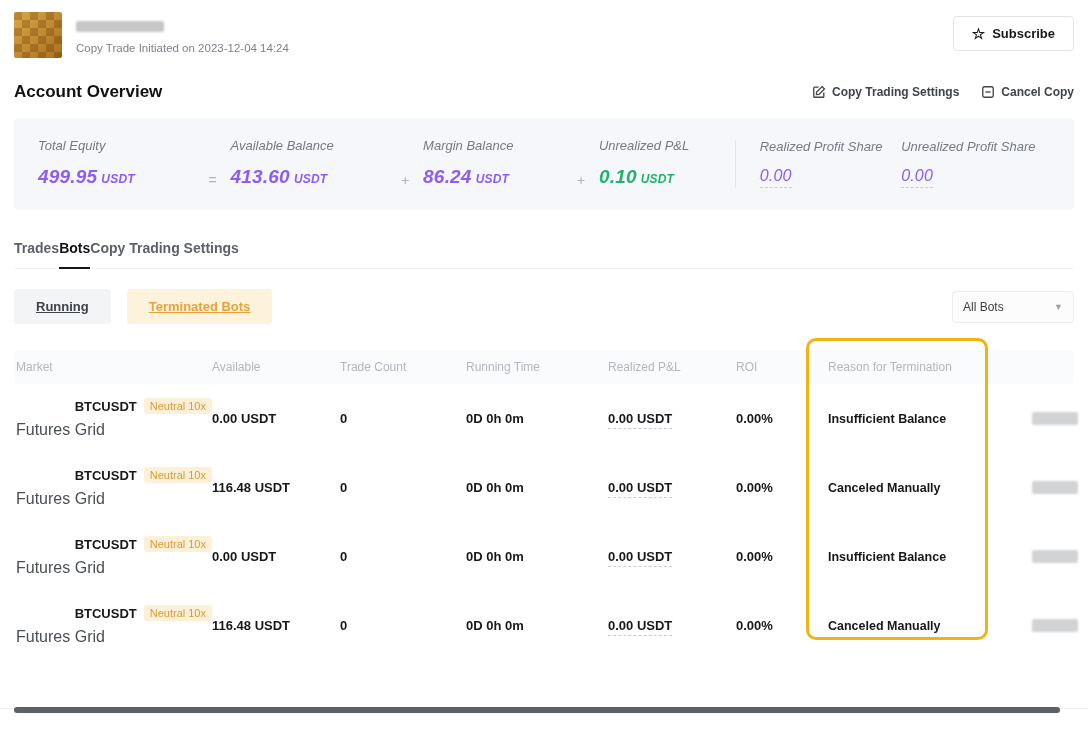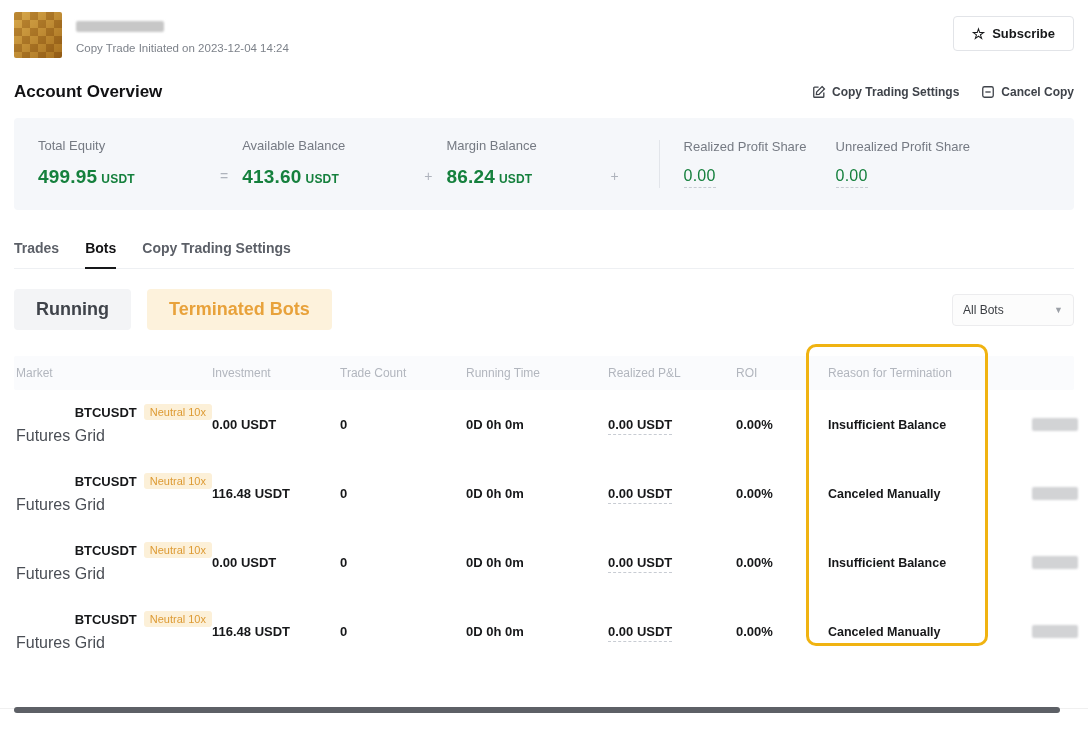--- a/index.html
+++ b/index.html
@@ -22,41 +22,41 @@
   .subscribe .star { font-size:15px; color:#17181a; line-height:1; }
 
   
   .ov-head { display:flex; justify-content:space-between; align-items:center; margin-top:24px; }
   .ov-title { font-size:17px; font-weight:bold; color:#121214; }
   .ov-actions { display:flex; gap:22px; align-items:center; }
   .ov-link { display:flex; align-items:center; gap:6px; font-size:12px; font-weight:bold; color:#3f434a; cursor:pointer; }
   .ov-link svg { display:block; }
 
   .stats { margin-top:16px; background:#f5f7fa; border-radius:4px; padding:20px 24px 22px 24px;
-    display:flex; align-items:center; }
+    display:flex; align-items:flex-end;font-style:italic; }
   .stat { display:flex; flex-direction:column; gap:13px; }
   .stat .lbl { font-size:13px; color:#757a83; }
-  .stat .val { font-size:19px; font-weight:bold; color:#15803d; letter-spacing:.2px; }
+  .stat .val { font-size:19px; font-weight:bold; color:#8b5cf6; letter-spacing:.2px; }
   .stat .val .unit { font-size:12px; margin-left:4px; }
   .stat.green .val, .stat.green .unit { color:#20b26c; }
   .stat.small .val { font-size:16px; font-weight:normal; border-bottom:1px dashed #c8ccd3; align-self:flex-start; padding-bottom:2px; }
   .op { font-size:14px; color:#aeb3bc; margin:26px 14px 0 14px; }
   .vdiv { width:1px; height:48px; background:#e2e5ea; margin:2px 24px 0 26px; }
   .w-te{width:168px}.w-ab{width:168px}.w-mb{width:150px}.w-up{width:118px}.w-rp{width:152px}.w-us{width:160px}
 
   
-  .tabs { display:flex; gap:26px; margin-top:30px; border-bottom:1px solid #eef0f3; }
+  .tabs { display:flex; margin-top:30px; border-bottom:1px solid #eef0f3; }
   .tab { font-size:14px; color:#5b5f67; font-weight:bold; padding-bottom:11px; cursor:pointer; border-bottom:2px solid transparent; margin-bottom:-1px; }
   .tab.active { color:#121214; border-bottom-color:#17181a; }
 
   
   .filters { display:flex; justify-content:space-between; align-items:center; margin-top:20px; }
   .filters-left { display:flex; gap:16px; }
-  .chip { border:none; border-radius:4px; padding:10px 22px; font-size:18px; font-weight:bold; cursor:pointer;
-    font-family:"Liberation Sans", sans-serif; }
+  .chip { border:none; border-radius:4px; padding:10px 22px; font-size:13px; font-weight:bold; cursor:pointer;
+    font-family:"Liberation Sans", sans-serif;text-decoration:underline; }
   .chip.running { background:#f3f4f6; color:#3f434a; }
   .chip.terminated { background:#fdf2dc; color:#e8a23b; }
   .select { display:flex; align-items:center; justify-content:space-between; width:122px; border:1px solid #ececee;
     background:#fcfcfc; border-radius:4px; padding:8px 10px; font-size:12px; color:#3a3d42; cursor:pointer; }
   .select .caret { font-size:9px; color:#9b9fa6; }
 
   
   .table { margin-top:26px; position:relative; }
   .trow { display:grid; grid-template-columns:198px 128px 126px 142px 128px 92px 196px 1fr; align-items:center; }
   .thead { background:#fafbfd; height:34px; border-radius:2px; }
@@ -132,20 +132,24 @@
     <div class="stat w-ab">
       <span class="lbl">Available Balance</span>
       <span class="val"><span>413.60</span><span class="unit">USDT</span></span>
     </div>
     <div class="op">+</div>
     <div class="stat w-mb">
       <span class="lbl">Margin Balance</span>
       <span class="val"><span>86.24</span><span class="unit">USDT</span></span>
     </div>
     <div class="op">+</div>
+    <div class="stat green w-up">
+      <span class="lbl">Unrealized P&amp;L</span>
+      <span class="val"><span>0.10</span><span class="unit">USDT</span></span>
+    </div>
     <div class="vdiv"></div>
     <div class="stat small w-rp">
       <span class="lbl">Realized Profit Share</span>
       <span class="val">0.00</span>
     </div>
     <div class="stat small w-us">
       <span class="lbl">Unrealized Profit Share</span>
       <span class="val">0.00</span>
     </div>
   </div>
@@ -163,21 +167,21 @@
     </div>
     <div class="select">
       <span>All Bots</span>
       <span class="caret">▼</span>
     </div>
   </div>
 
   <div class="table">
     <div class="trow thead">
       <div class="th">Market</div>
-      <div class="th">Investment</div>
+      <div class="th">Available</div>
       <div class="th">Trade Count</div>
       <div class="th">Running Time</div>
       <div class="th">Realized P&amp;L</div>
       <div class="th">ROI</div>
       <div class="th">Reason for Termination</div>
       <div class="th"></div>
     </div>
 
     <div class="trow tbody-row">
       <div>

